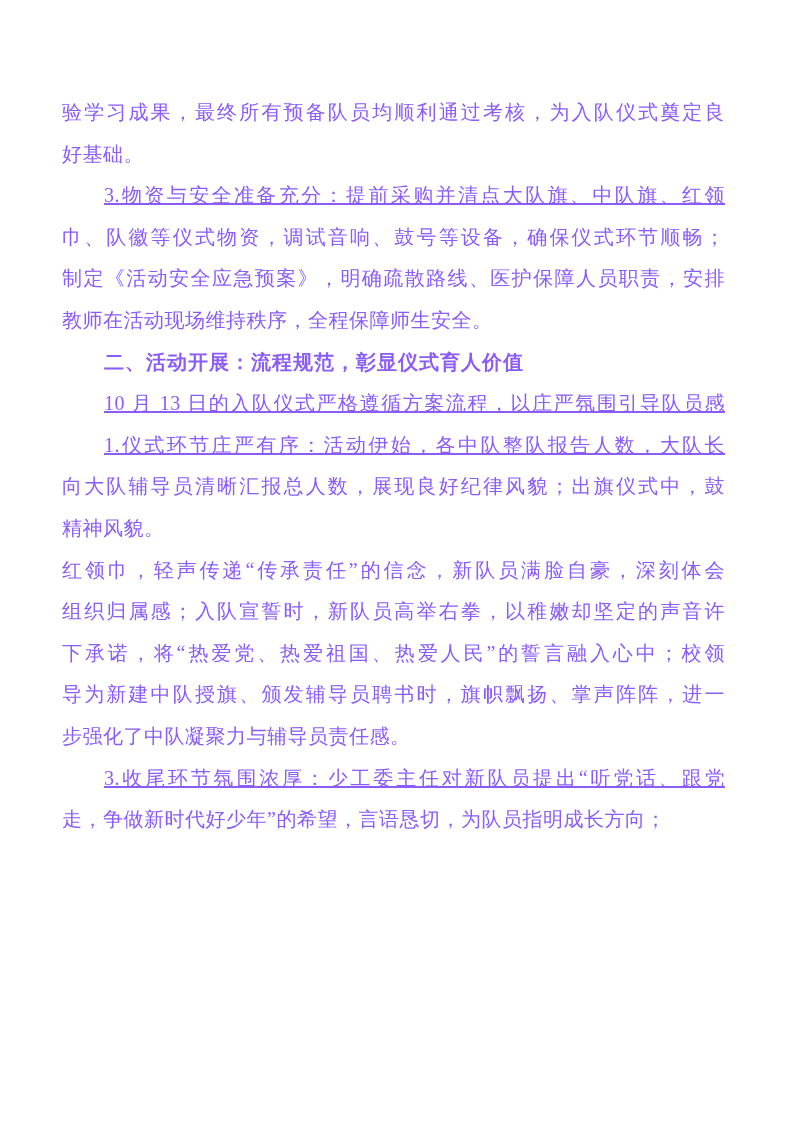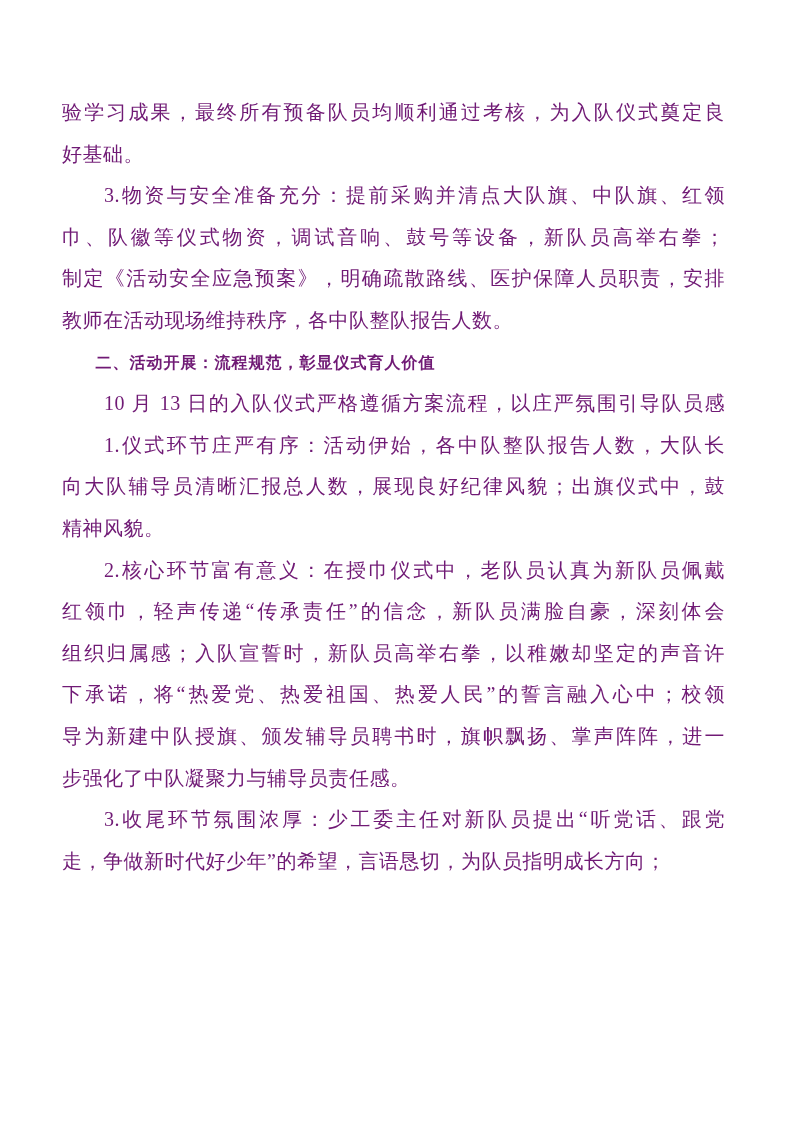--- a/index.html
+++ b/index.html
@@ -15,80 +15,80 @@
     overflow: hidden;
   }
   .textblock {
     position: absolute;
     left: 62px;
     top: 92px;
     width: 663px;
     font-family: "Liberation Serif", "DejaVu Serif", serif;
     font-size: 20px;
     line-height: 41.6px;
-    color: #701a75;
+    color: #8b5cf6;
     letter-spacing: 0.5px;
   }
   .para { margin: 0; padding: 0; }
   .ln {
     text-align: justify;
     text-align-last: justify;
     white-space: normal;
   }
   .ln.last {
     text-align: center;
     text-align-last: left;
   }
   .ln.ind {
     text-indent: 2.1em;
+    text-decoration: underline;
   }
   .heading {
     font-family: "Liberation Sans", "DejaVu Sans", sans-serif;
     font-weight: 700;
-    font-size: 16px;
+    font-size: 20px;
     text-indent: 2.1em;
     text-align: left;
     text-align-last: left;
     letter-spacing: 1px;
   }
 </style>
 </head>
 <body>
 
 <div class="page">
   <div class="textblock">
 
     <div class="para">
       <div class="ln">验学习成果，最终所有预备队员均顺利通过考核，为入队仪式奠定良</div>
       <div class="ln last">好基础。</div>
     </div>
 
     <div class="para">
       <div class="ln ind">3.物资与安全准备充分：提前采购并清点大队旗、中队旗、红领</div>
-      <div class="ln">巾、队徽等仪式物资，调试音响、鼓号等设备，新队员高举右拳；</div>
+      <div class="ln">巾、队徽等仪式物资，调试音响、鼓号等设备，确保仪式环节顺畅；</div>
       <div class="ln">制定《活动安全应急预案》，明确疏散路线、医护保障人员职责，安排</div>
-      <div class="ln last">教师在活动现场维持秩序，各中队整队报告人数。</div>
+      <div class="ln last">教师在活动现场维持秩序，全程保障师生安全。</div>
     </div>
 
     <div class="para">
       <div class="heading">二、活动开展：流程规范，彰显仪式育人价值</div>
     </div>
 
     <div class="para">
       <div class="ln ind">10 月 13 日的入队仪式严格遵循方案流程，以庄严氛围引导队员感</div>
     </div>
 
     <div class="para">
       <div class="ln ind">1.仪式环节庄严有序：活动伊始，各中队整队报告人数，大队长</div>
       <div class="ln">向大队辅导员清晰汇报总人数，展现良好纪律风貌；出旗仪式中，鼓</div>
       <div class="ln last">精神风貌。</div>
     </div>
 
     <div class="para">
-      <div class="ln ind">2.核心环节富有意义：在授巾仪式中，老队员认真为新队员佩戴</div>
       <div class="ln">红领巾，轻声传递“传承责任”的信念，新队员满脸自豪，深刻体会</div>
       <div class="ln">组织归属感；入队宣誓时，新队员高举右拳，以稚嫩却坚定的声音许</div>
       <div class="ln">下承诺，将“热爱党、热爱祖国、热爱人民”的誓言融入心中；校领</div>
       <div class="ln">导为新建中队授旗、颁发辅导员聘书时，旗帜飘扬、掌声阵阵，进一</div>
       <div class="ln last">步强化了中队凝聚力与辅导员责任感。</div>
     </div>
 
     <div class="para">
       <div class="ln ind">3.收尾环节氛围浓厚：少工委主任对新队员提出“听党话、跟党</div>
       <div class="ln last">走，争做新时代好少年”的希望，言语恳切，为队员指明成长方向；</div>

